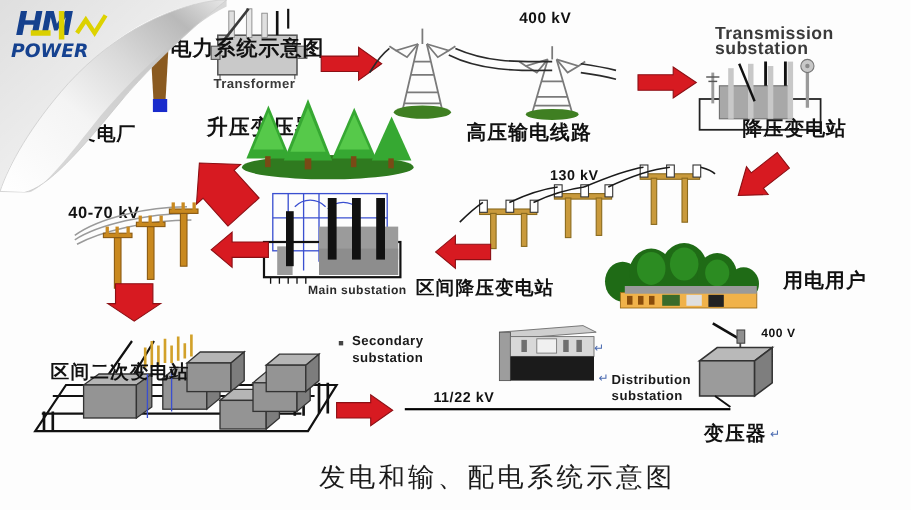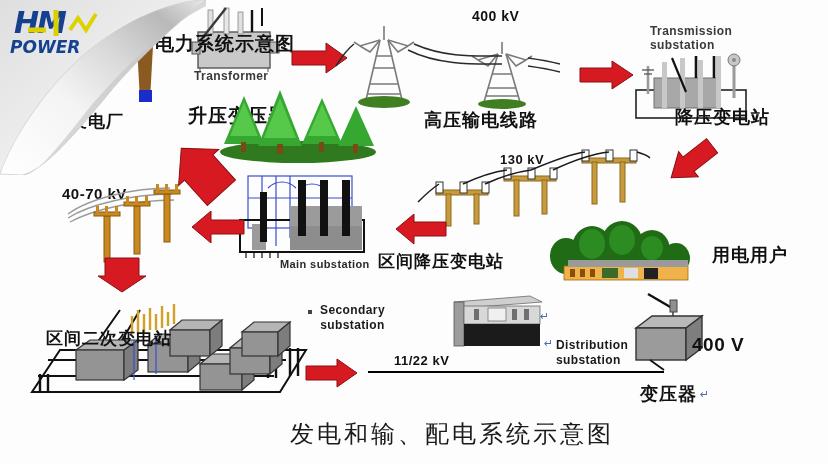--- a/index.html
+++ b/index.html
@@ -162,21 +162,21 @@
   </div>
 
   <div class="abs cn-label" style="left:424px; top:108px; font-size:18px;">高压输电线路</div>
 
   <div class="arrow" style="left:580px; top:60px;">
     <svg width="54" height="30" viewBox="0 0 54 30">
       <polygon points="0,8 32,8 32,1 53,15 32,29 32,22 0,22" fill="#d71a21" stroke="#8c0f14" stroke-width="1"></polygon>
     </svg>
   </div>
 
-  <div class="abs en-label" style="left:650px; top:24px; font-size:12px; color:#3a3a3a; line-height:14px; white-space:pre-line;">Transmission
+  <div class="abs en-label" style="left:650px; top:24px; font-size:16px; color:#3a3a3a; line-height:14px; white-space:pre-line;">Transmission
 substation</div>
 
   <div class="abs scene" style="left:636px; top:52px; width:126px; height:72px;">
     <svg width="126" height="72" viewBox="0 0 126 72">
       <rect x="0" y="38" width="110" height="28" fill="none" stroke="#222" stroke-width="1.6"></rect>
       <rect x="18" y="26" width="66" height="30" fill="#a8a8a8" stroke="#6f6f6f" stroke-width="1"></rect>
       <rect x="26" y="10" width="5" height="46" fill="#c8c8c8"></rect>
       <rect x="44" y="6" width="5" height="50" fill="#c8c8c8"></rect>
       <rect x="62" y="8" width="5" height="48" fill="#c8c8c8"></rect>
       <rect x="80" y="4" width="5" height="52" fill="#c8c8c8"></rect>
@@ -473,21 +473,21 @@
       <line x1="28" y1="10" x2="52" y2="24" stroke="#111" stroke-width="2.4"></line>
       <rect x="50" y="16" width="7" height="12" fill="#8f8f8f" stroke="#444" stroke-width="1"></rect>
       <line x1="53" y1="28" x2="53" y2="44" stroke="#444" stroke-width="1.6"></line>
       <polygon points="16,44 66,44 82,32 32,32" fill="#b9b9b9" stroke="#333" stroke-width="1.4"></polygon>
       <rect x="16" y="44" width="50" height="32" fill="#9b9b9b" stroke="#333" stroke-width="1.4"></rect>
       <polygon points="66,44 82,32 82,64 66,76" fill="#7e7e7e" stroke="#333" stroke-width="1.4"></polygon>
       <line x1="30" y1="76" x2="44" y2="86" stroke="#111" stroke-width="1.8"></line>
     </svg>
   </div>
 
-  <div class="abs kv-label" style="left:692px; top:297px; font-size:19px;margin-top:37px;">400 V</div>
+  <div class="abs kv-label" style="left:692px; top:297px; font-size:11px;">400 V</div>
 
   <div class="abs en-label" style="left:556px; top:338px; font-size:12px; color:#1a1a1a; line-height:15px; white-space:pre-line;">Distribution
 substation</div>
 
   <div class="abs" style="left:544px; top:337px; font-size:11px; color:#4a6ab0;">↵</div>
   <div class="abs" style="left:540px; top:310px; font-size:11px; color:#4a6ab0;">↵</div>
 
   <div class="abs cn-label" style="left:640px; top:382px; font-size:18px;">变压器</div>
   <div class="abs" style="left:700px; top:388px; font-size:11px; color:#4a6ab0;">↵</div>
 

